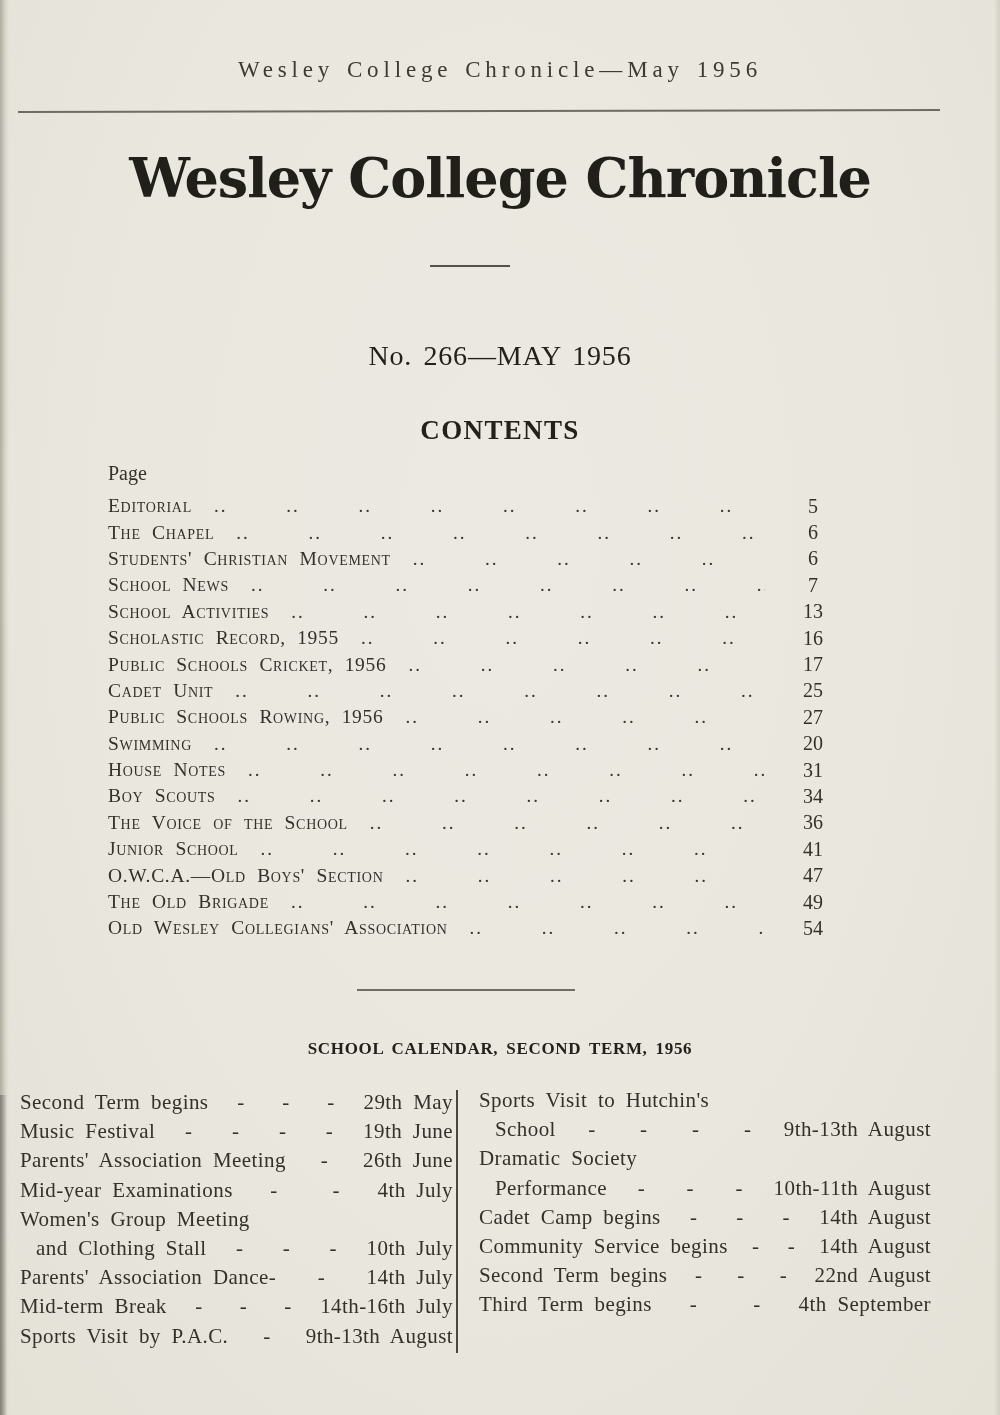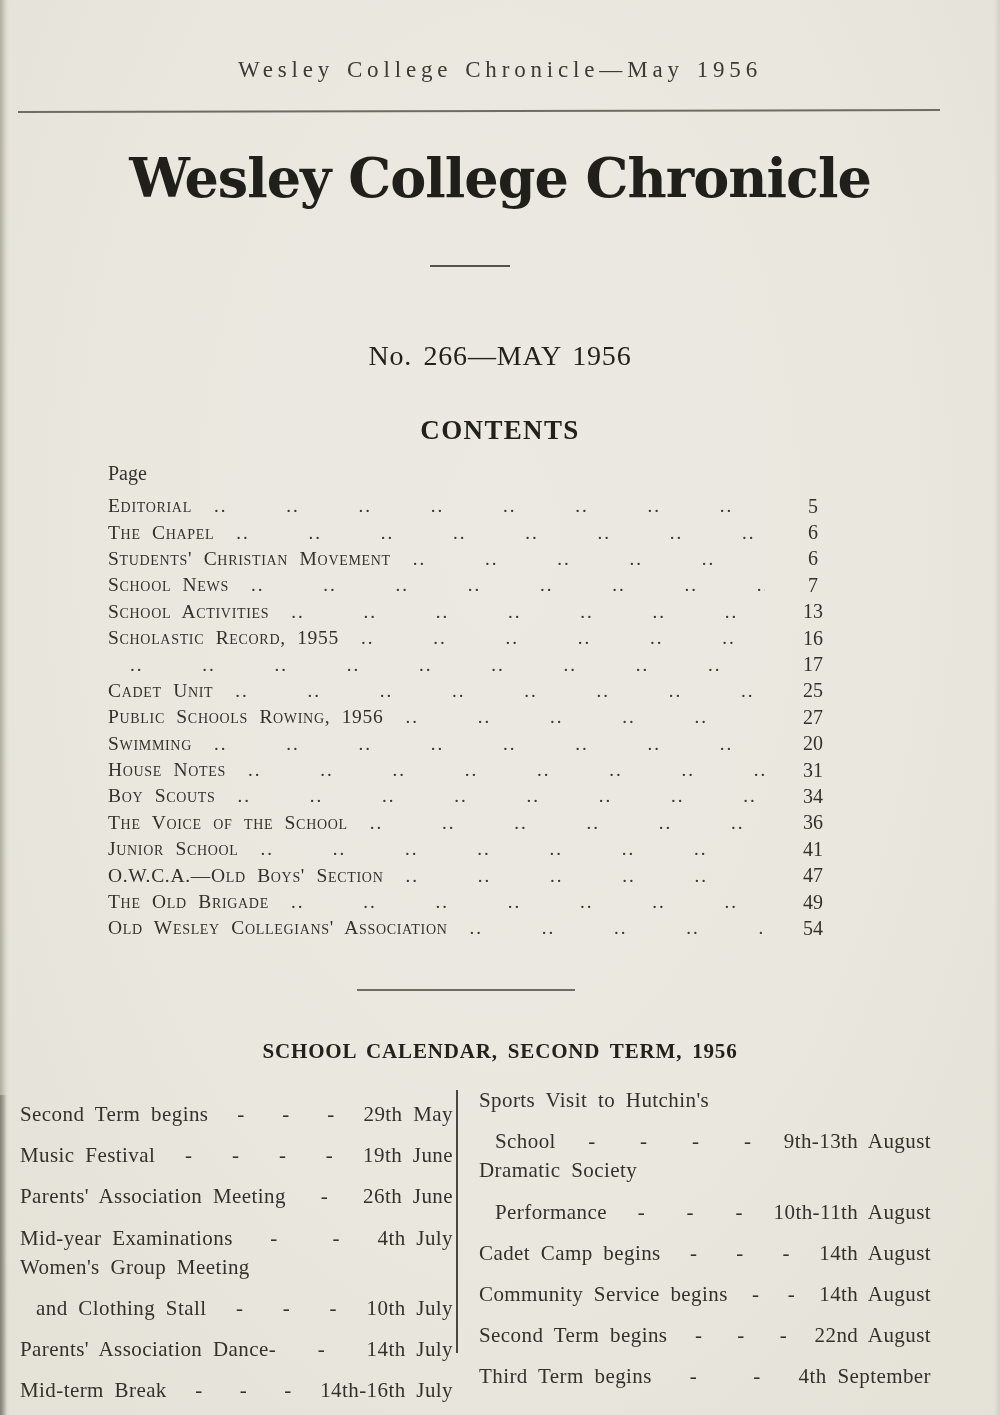--- a/index.html
+++ b/index.html
@@ -48,31 +48,31 @@
     white-space:nowrap;font-variant:small-caps;letter-spacing:0.035em;word-spacing:0.30em;
   }
   .toc-leader{
     flex:1 1 auto;min-width:0;overflow:hidden;white-space:nowrap;
     font-size:19px;word-spacing:52px;letter-spacing:2px;margin:0 26px 0 22px;color:#3a382f;
   }
   .toc-page{width:44px;text-align:center;font-size:20px;flex:0 0 auto;}
   .calendar-rule{top:989px;left:357px;width:218px;height:1.5px;}
   .calendar-heading{
     position:absolute;top:1039px;left:0;width:100%;text-align:center;
-    font-size:21px;font-weight:700;letter-spacing:0.04em;word-spacing:0.18em;color:#23211b;
+    font-size:17px;font-weight:700;letter-spacing:0.04em;word-spacing:0.18em;color:#23211b;
   }
   .cal-col{position:absolute;font-size:21px;line-height:29.2px;color:#33312a;
     letter-spacing:0.02em;word-spacing:0.24em;}
   .cal-left{left:20px;top:1088px;width:433px;}
   .cal-right{left:479px;top:1086px;width:452px;}
   .cal-divider{position:absolute;left:456px;top:1090px;width:1.5px;height:263px;background:#49473f;}
-  .cal-row{display:flex;align-items:flex-end;}
+  .cal-row{display:flex;align-items:flex-start;}
   .cal-label{white-space:nowrap;flex:0 0 auto;}
   .cal-dashes{flex:1 1 auto;display:flex;justify-content:space-around;margin:0 10px;}
-  .cal-date{white-space:nowrap;flex:0 0 auto;margin-top:12px;}
+  .cal-date{white-space:nowrap;flex:0 0 auto;}
   .indent2{padding-left:16px;}
 </style>
 </head>
 <body>
 
 <div class="page">
   <div class="edge-left"></div>
   <div class="edge-left-low"></div>
   <div class="edge-right"></div>
 
@@ -113,20 +113,21 @@
           <span class="toc-title">School Activities</span>
           <span class="toc-leader">.. .. .. .. .. .. .. .. .. .. .. .. .. .. </span>
           <span class="toc-page">13</span>
         </div>
         <div class="toc-row">
           <span class="toc-title">Scholastic Record, 1955</span>
           <span class="toc-leader">.. .. .. .. .. .. .. .. .. .. .. .. .. .. </span>
           <span class="toc-page">16</span>
         </div>
         <div class="toc-row">
+          <span class="toc-title">Public Schools Cricket, 1956</span>
           <span class="toc-leader">.. .. .. .. .. .. .. .. .. .. .. .. .. .. </span>
           <span class="toc-page">17</span>
         </div>
         <div class="toc-row">
           <span class="toc-title">Cadet Unit</span>
           <span class="toc-leader">.. .. .. .. .. .. .. .. .. .. .. .. .. .. </span>
           <span class="toc-page">25</span>
         </div>
         <div class="toc-row">
           <span class="toc-title">Public Schools Rowing, 1956</span>

